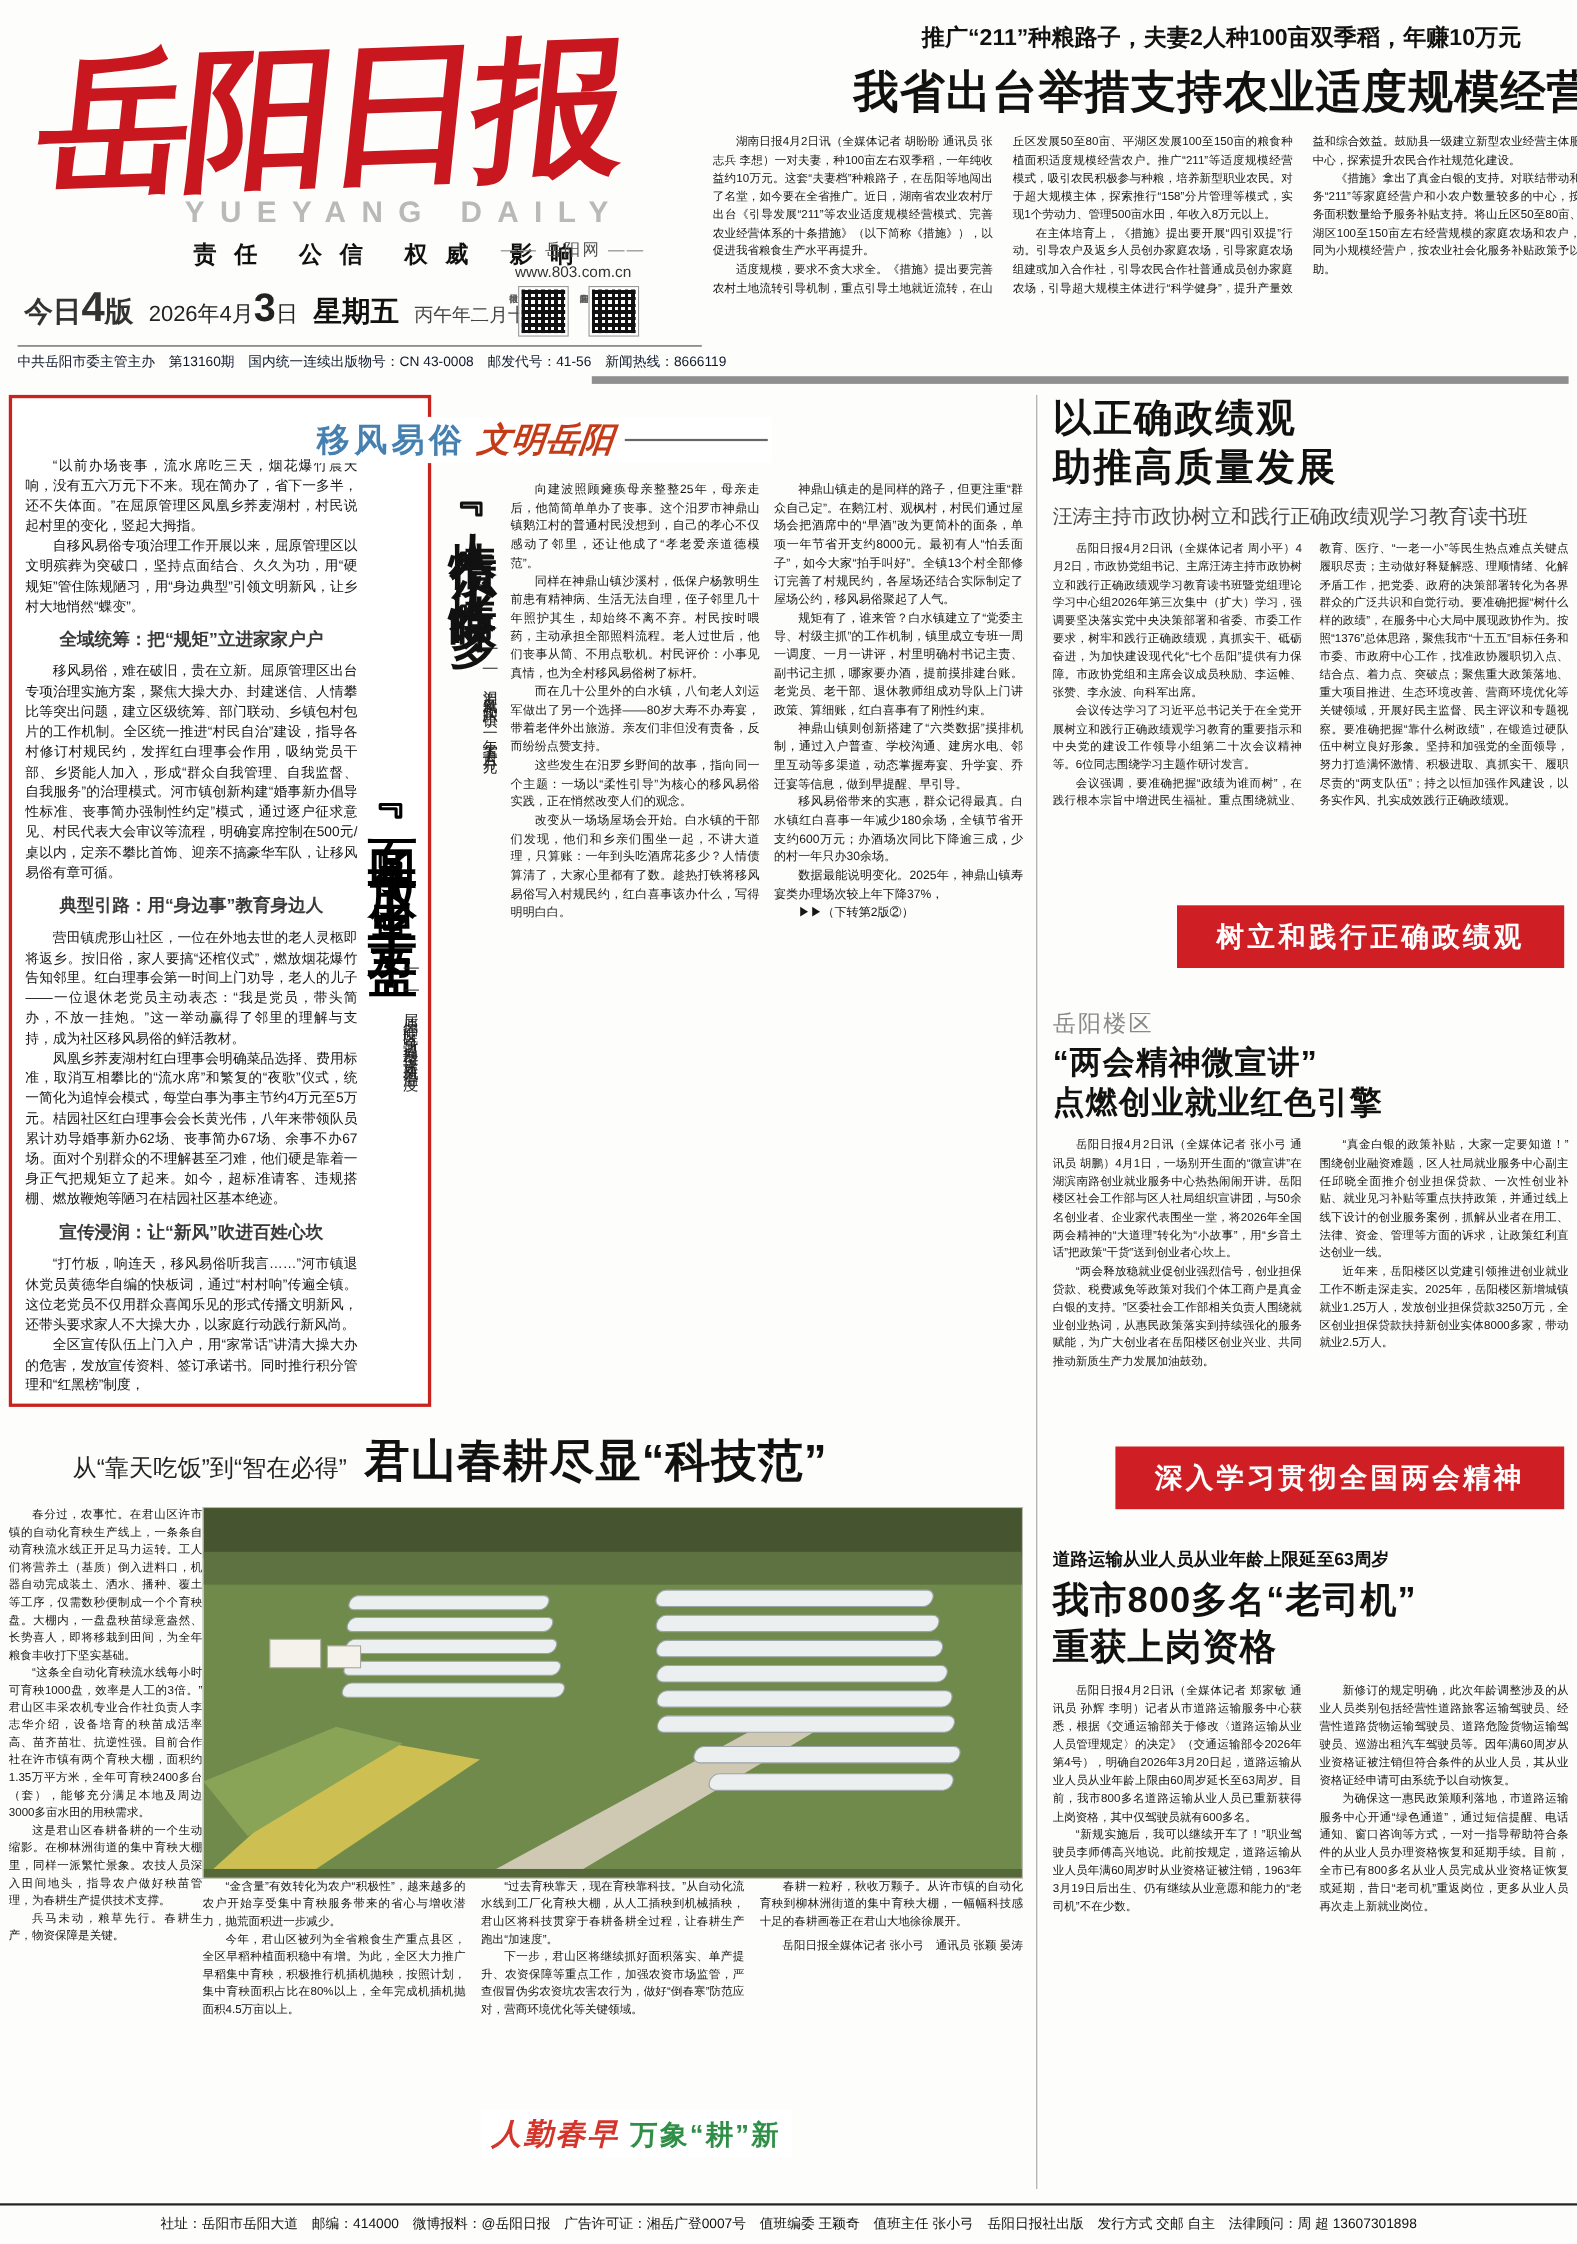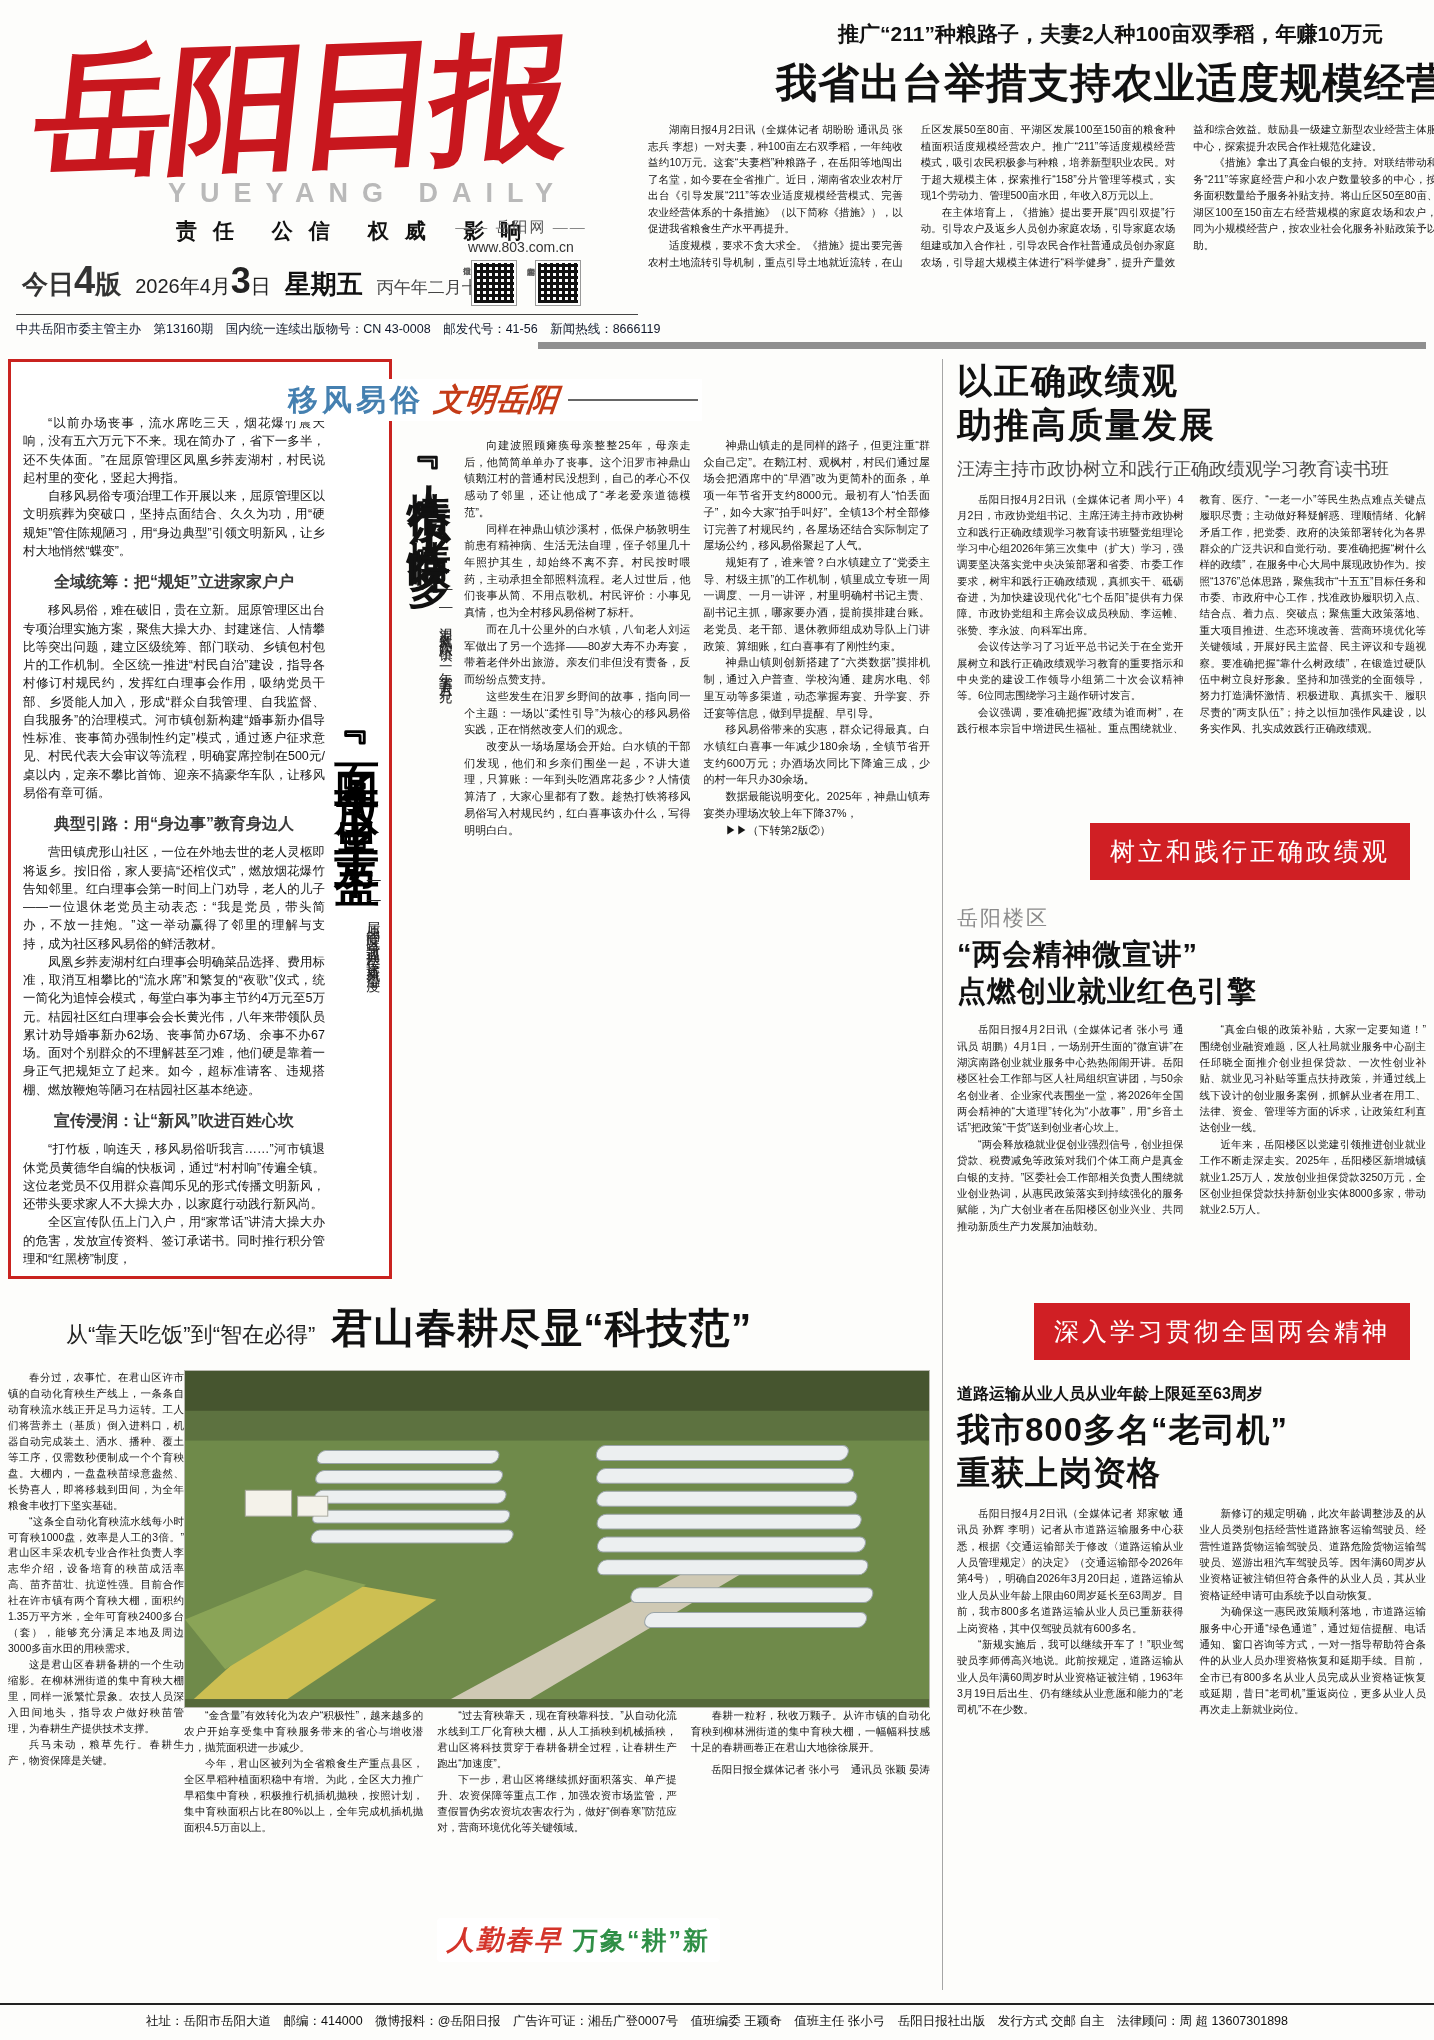--- a/index.html
+++ b/index.html
@@ -71,27 +71,27 @@
   .photo{width:100%;height:338px;display:block;border:1px solid #b9b9b0;box-sizing:border-box;}
   .caption{text-align:right;font-size:12px;color:#333;margin:4px 2px 8px 0;}
   .js-bottom{column-count:3;column-gap:14px;height:218px;overflow:hidden;font-size:10.5px;line-height:1.52;color:#161616;}
   .credit{text-indent:0;text-align:right;margin-top:6px;font-size:10.5px;}
   .spring-banner{position:absolute;right:210px;bottom:28px;background:rgba(255,255,255,.92);
                  padding:4px 10px;display:flex;align-items:baseline;gap:10px;border-radius:4px;z-index:2;}
   .sb-red{color:#d4342a;font-weight:bold;font-size:27px;font-style:italic;letter-spacing:2px;
           font-family:"DejaVu Serif",serif;}
   .sb-green{color:#2f8f46;font-weight:bold;font-size:25px;letter-spacing:2px;}
   
-  .rightcol{flex:1;border-left:1px solid #a5a5a5;padding-left:14px;display:flex;flex-direction:column;gap:24px;}
+  .rightcol{flex:1;border-left:1px solid #a5a5a5;padding-left:14px;display:flex;flex-direction:column;gap:36px;}
   .art1-h{font-size:35px;font-weight:bold;line-height:1.25;letter-spacing:2px;}
   .art1-sub{font-size:18px;color:#4a4a4a;margin:10px 0 10px;line-height:1.35;}
   .colbody2{column-count:2;column-gap:16px;overflow:hidden;font-size:10.5px;line-height:1.56;color:#151515;}
   .h-art1 .colbody2{height:318px;}
-  .badge{background:#d01f24;color:#fff;font-weight:normal;font-size:25px;letter-spacing:3px;
-         padding:12px 20px;width:fit-content;margin:14px 16px 0 auto;}
+  .badge{background:#d01f24;color:#fff;font-weight:bold;font-size:25px;letter-spacing:3px;
+         padding:12px 36px;width:fit-content;margin:14px 4px 0 auto;}
   .art2-kicker{font-size:21px;color:#8a8a8a;letter-spacing:2px;}
   .art2-h{font-size:29px;font-weight:bold;line-height:1.3;letter-spacing:1px;margin:4px 0 10px;}
   .h-art2 .colbody2{height:268px;}
   .art3-kicker{font-size:16px;font-weight:bold;margin-bottom:4px;}
   .art3-h{font-size:33px;font-weight:bold;line-height:1.3;letter-spacing:1px;margin-bottom:10px;}
   .h-art3 .colbody2{height:392px;}
   
   .footer{position:absolute;left:0;right:0;bottom:0;padding:8px 10px 10px;border-top:2px solid #222;
           font-size:12.5px;color:#111;text-align:center;background:#fdfdfb;white-space:nowrap;overflow:hidden;}
 </style>

